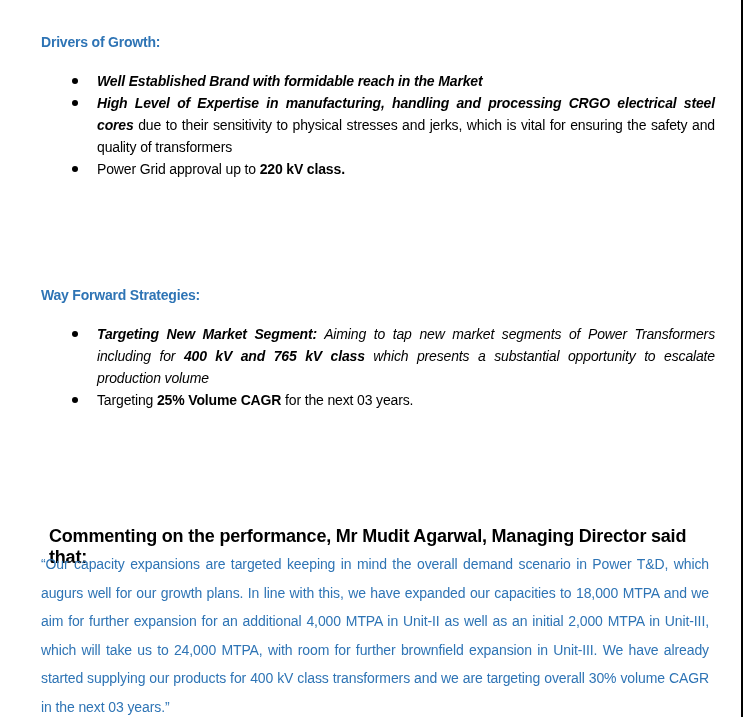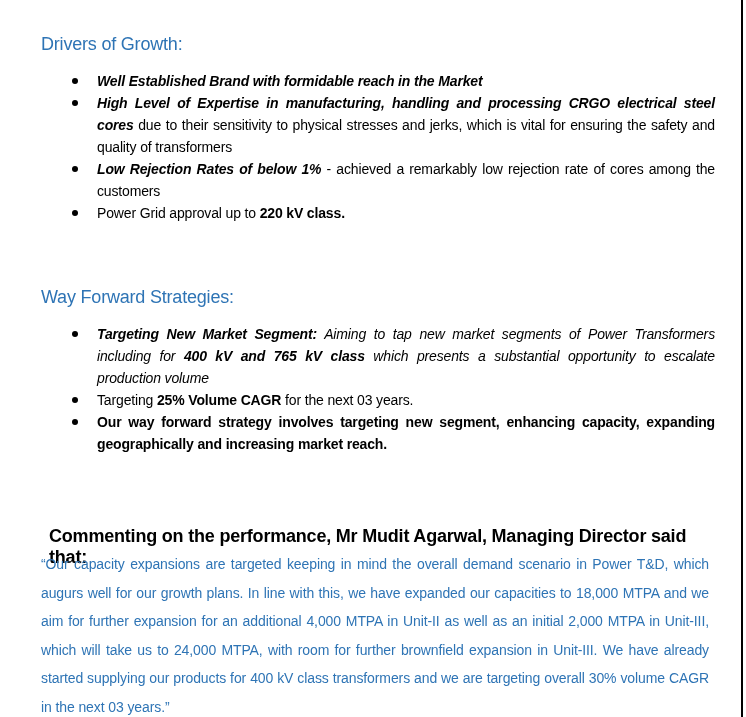--- a/index.html
+++ b/index.html
@@ -1,20 +1,20 @@
 <!DOCTYPE html>
 <html><head>
 <meta charset="utf-8">
 <style>
   html, body { margin: 0; padding: 0; background: #ffffff; }
   body { width: 746px; height: 717px; position: relative; overflow: hidden;
          font-family: "Liberation Sans", "DejaVu Sans", sans-serif; color: #000; }
   .right-border { position: absolute; left: 741px; top: 0; width: 2px; height: 717px; background: #000; }
   .page { position: absolute; left: 41px; top: 0; width: 668px; }
-  .heading { position: absolute; left: 0; font-size: 18px; font-weight: normal; color: #2e74b5; letter-spacing: -0.2px; }
+  .heading { position: absolute; left: 0; font-size: 14px; font-weight: bold; color: #2e74b5; letter-spacing: -0.2px; }
   ul.bullets { list-style: none; margin: 6px; padding: 0; position: absolute; left: 0; width: 668px; }
   ul.bullets li { position: relative; padding-left: 50px; font-size: 14px; line-height: 22px; letter-spacing: -0.15px; }
   ul.bullets li .dot { position: absolute; left: 25px; top: 8px; width: 6px; height: 6px; border-radius: 50%; background: #000; }
   .justify { text-align: justify; text-align-last: left; }
   .bi { font-weight: bold; font-style: italic; }
   .b { font-weight: bold; }
   .i { font-style: italic; }
   .comment-head { position: absolute; left: 8px; top: 526px; font-size: 18px; font-weight: bold; letter-spacing: -0.2px; }
   .quote { position: absolute; left: 0; top: 550px; width: 668px; font-size: 14px; line-height: 28.5px; color: #2e74b5; text-align: justify; letter-spacing: -0.1px; }
 </style>
@@ -29,43 +29,35 @@
 
   <ul class="bullets" style="top:64px;">
     <li>
       <span class="dot"></span>
       <span class="bi">Well Established Brand with formidable reach in the Market</span>
     </li>
     <li class="justify">
       <span class="dot"></span>
       <span class="bi">High Level of Expertise in manufacturing, handling and processing CRGO electrical steel cores</span><span> due to their sensitivity to physical stresses and jerks, which is vital for ensuring the safety and quality of transformers</span>
     </li>
-    <li class="justify">
-      <span class="dot"></span>
-      <span class="bi">Low Rejection Rates of below 1%</span><span> - achieved a remarkably low rejection rate of cores among the customers</span>
-    </li>
     <li>
       <span class="dot"></span>
       <span>Power Grid approval up to </span><span class="b">220 kV class.</span>
     </li>
   </ul>
 
   <div class="heading" style="top:287px;">Way Forward Strategies:</div>
 
   <ul class="bullets" style="top:317px;">
     <li class="justify i">
       <span class="dot"></span>
       <span class="bi">Targeting New Market Segment:</span><span> Aiming to tap new market segments of Power Transformers including for </span><span class="bi">400 kV and 765 kV class</span><span> which presents a substantial opportunity to escalate production volume</span>
     </li>
     <li>
       <span class="dot"></span>
       <span>Targeting </span><span class="b">25% Volume CAGR</span><span> for the next 03 years.</span>
     </li>
-    <li class="justify b">
-      <span class="dot"></span>
-      <span>Our way forward strategy involves targeting new segment, enhancing capacity, expanding geographically and increasing market reach.</span>
-    </li>
   </ul>
 
   <div class="comment-head">Commenting on the performance, Mr Mudit Agarwal, Managing Director said that:</div>
   <div class="quote">“Our capacity expansions are targeted keeping in mind the overall demand scenario in Power T&amp;D, which augurs well for our growth plans. In line with this, we have expanded our capacities to 18,000 MTPA and we aim for further expansion for an additional 4,000 MTPA in Unit-II as well as an initial 2,000 MTPA in Unit-III, which will take us to 24,000 MTPA, with room for further brownfield expansion in Unit-III. We have already started supplying our products for 400 kV class transformers and we are targeting overall 30% volume CAGR in the next 03 years.”</div>
 
 </div>
 
 </body></html>

